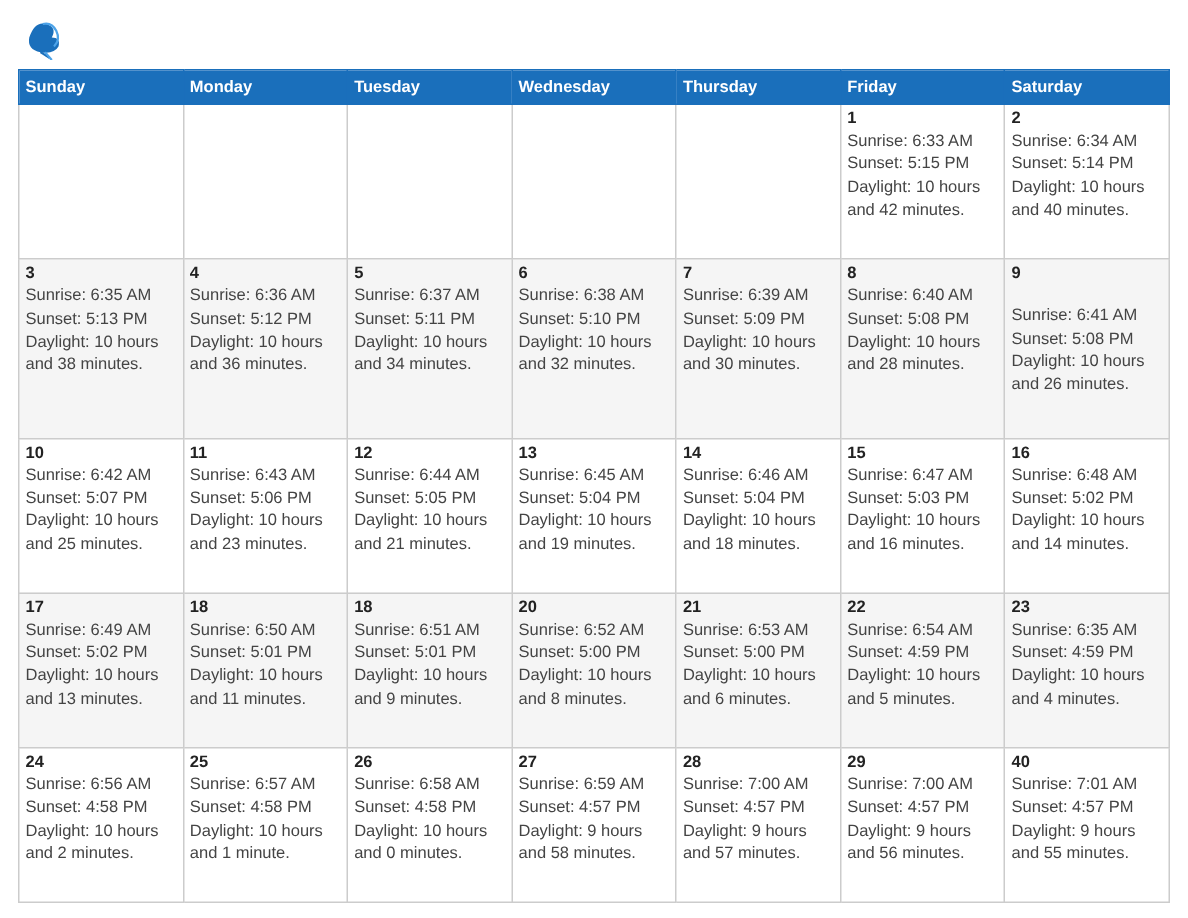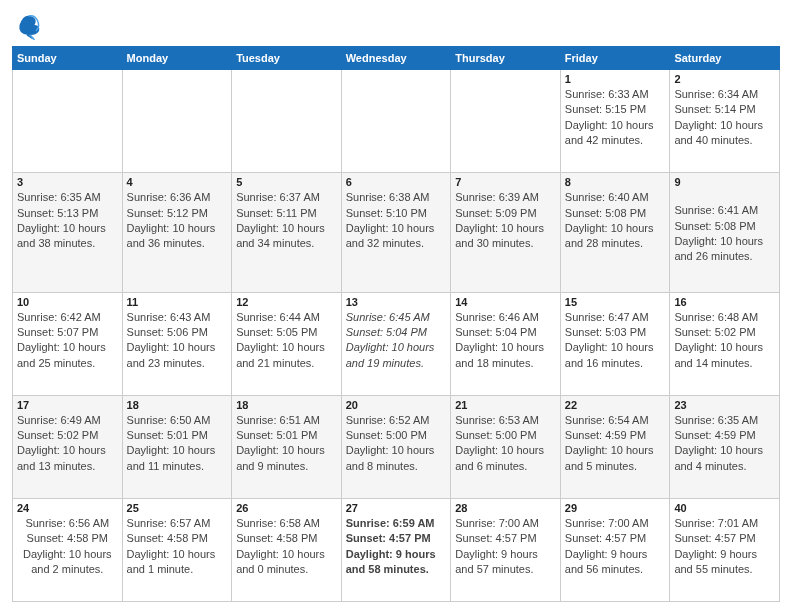--- a/index.html
+++ b/index.html
@@ -208,21 +208,21 @@
 Daylight: 10 hours and 23 minutes.</div>
           </td>
           <td>
             <span class="day-num">12</span>
             <div class="day-info" style="white-space: pre-line;">Sunrise: 6:44 AM
 Sunset: 5:05 PM
 Daylight: 10 hours and 21 minutes.</div>
           </td>
           <td>
             <span class="day-num">13</span>
-            <div class="day-info" style="white-space: pre-line; font-style: italic;">Sunrise: 6:45 AM
+            <div class="day-info" style="white-space: pre-line;">Sunrise: 6:45 AM
 Sunset: 5:04 PM
 Daylight: 10 hours and 19 minutes.</div>
           </td>
           <td>
             <span class="day-num">14</span>
             <div class="day-info" style="white-space: pre-line;">Sunrise: 6:46 AM
 Sunset: 5:04 PM
 Daylight: 10 hours and 18 minutes.</div>
           </td>
           <td>
@@ -278,39 +278,39 @@
           <td>
             <span class="day-num">23</span>
             <div class="day-info" style="white-space: pre-line;">Sunrise: 6:35 AM
 Sunset: 4:59 PM
 Daylight: 10 hours and 4 minutes.</div>
           </td>
         </tr>
         <tr>
           <td>
             <span class="day-num">24</span>
-            <div class="day-info" style="white-space: pre-line; text-align: center;">Sunrise: 6:56 AM
+            <div class="day-info" style="white-space: pre-line;">Sunrise: 6:56 AM
 Sunset: 4:58 PM
 Daylight: 10 hours and 2 minutes.</div>
           </td>
           <td>
             <span class="day-num">25</span>
             <div class="day-info" style="white-space: pre-line;">Sunrise: 6:57 AM
 Sunset: 4:58 PM
 Daylight: 10 hours and 1 minute.</div>
           </td>
           <td>
             <span class="day-num">26</span>
             <div class="day-info" style="white-space: pre-line;">Sunrise: 6:58 AM
 Sunset: 4:58 PM
 Daylight: 10 hours and 0 minutes.</div>
           </td>
           <td>
             <span class="day-num">27</span>
-            <div class="day-info" style="white-space: pre-line; font-weight: bold;">Sunrise: 6:59 AM
+            <div class="day-info" style="white-space: pre-line;">Sunrise: 6:59 AM
 Sunset: 4:57 PM
 Daylight: 9 hours and 58 minutes.</div>
           </td>
           <td>
             <span class="day-num">28</span>
             <div class="day-info" style="white-space: pre-line;">Sunrise: 7:00 AM
 Sunset: 4:57 PM
 Daylight: 9 hours and 57 minutes.</div>
           </td>
           <td>

